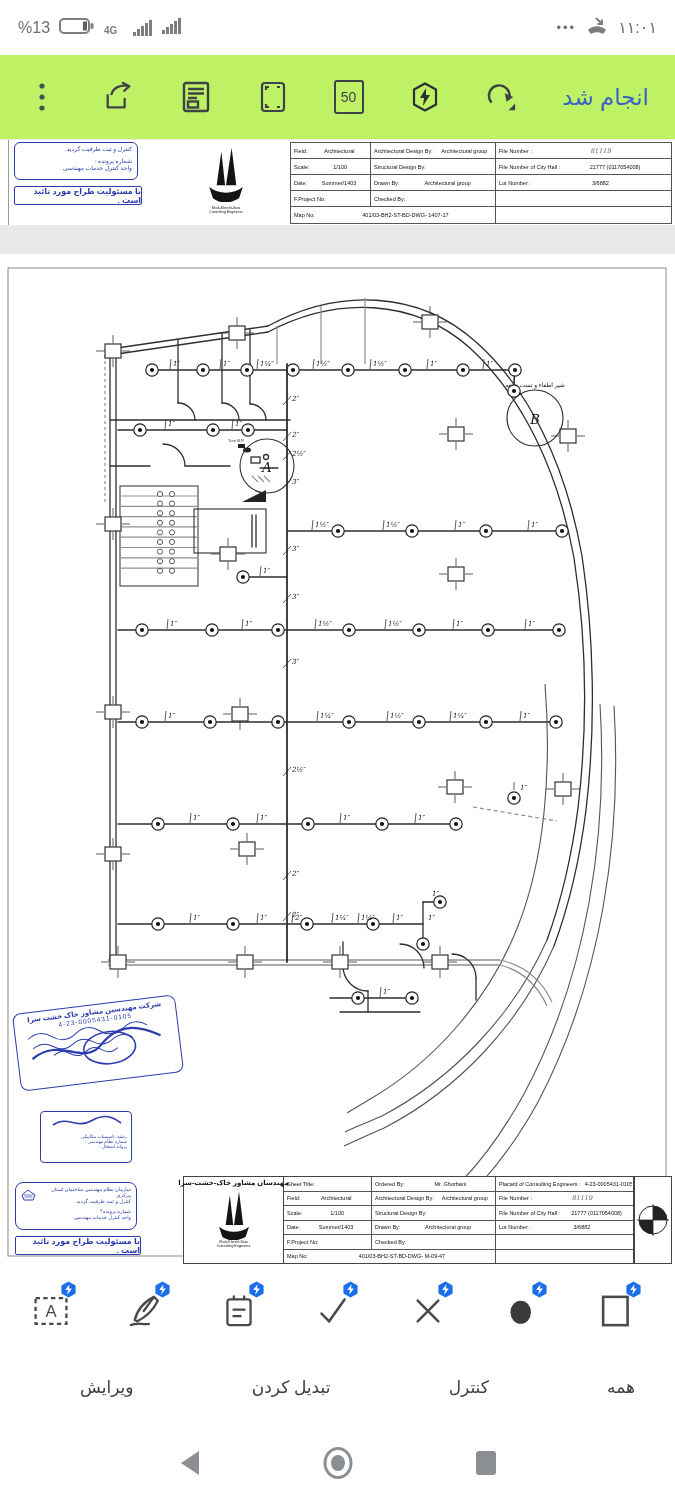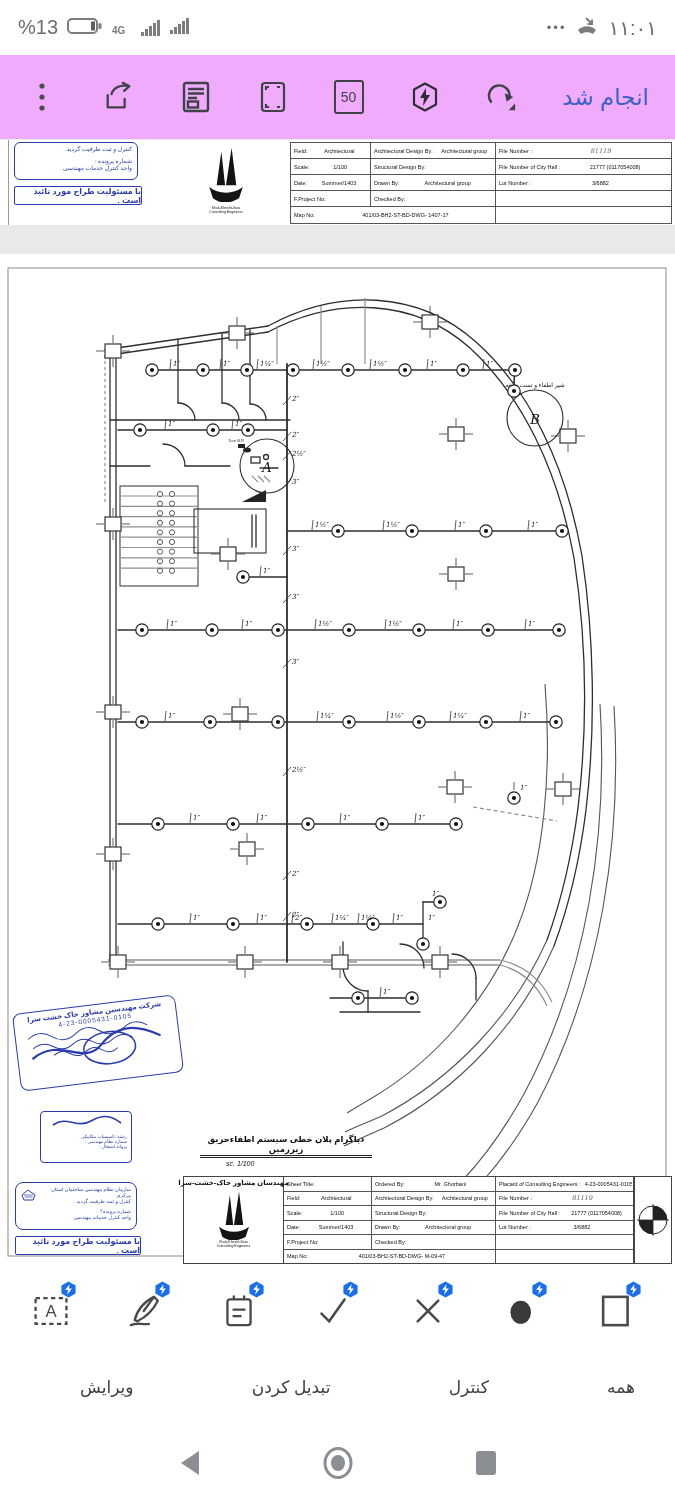--- a/index.html
+++ b/index.html
@@ -4,24 +4,24 @@
 <style>
   :root{
     --done:#3b62c6; --stamp:#2b3cae; --badge:#1a6deb; --activetab:#7296e3; --navgray:#8b8f93;
   }
   *{box-sizing:border-box; margin:0; padding:0;}
   html,body{width:675px; height:1500px; overflow:hidden; background:#fff;
     font-family:"Liberation Sans","DejaVu Sans",sans-serif;}
   .statusbar{height:55px; display:flex; align-items:center; justify-content:space-between;
     padding:0 18px; color:#6e6e6e;}
   .sb-left,.sb-right{display:flex; align-items:center; gap:9px;}
-  .sb-txt{font-size:20px; color:#6e6e6e;}
+  .sb-txt{font-size:16px; color:#6e6e6e;}
   .sb-dots{font-size:13px; letter-spacing:2px; color:#6e6e6e;}
   .toolbar{height:85px; display:flex; align-items:center; justify-content:space-between;
-    padding:0 26px; border-bottom:1px solid #ececec; background:#f0abfc;}
+    padding:0 26px; border-bottom:1px solid #ececec; background:#bef264;}
   .tb-icon{width:32px; height:32px; display:flex; align-items:center; justify-content:center;}
   .done{font-size:23px; color:var(--done); direction:rtl;}
   .pagefifty{width:30px; height:34px; border:2px solid #3f4347; border-radius:3px;
     display:flex; align-items:center; justify-content:center; font-size:14px; color:#3f4347;}
   .pages{background:#e9e9ec; height:1126px;}
   .page{background:#fff; position:relative; width:675px;}
   #page1{height:85px;}
   #gap{height:29px; background:#e9e9ec;}
   #page2{height:1012px;}
   
@@ -771,25 +771,20 @@
         <path d="M1,7 l6,-5 7,5 -2,5 -9,0 Z" fill="none" stroke="#2b3cae"></path>
           <path d="M3,7 h9 M3.5,9 h8" stroke="#2b3cae" stroke-width="0.7"></path>
       </svg>
       <div>سازمان نظام مهندسی ساختمان استان مرکزی</div>
       <div>کنترل و ثبت ظرفیت گردید .</div>
       <div style="margin-top:4px;">شماره پرونده؟</div>
       <div>واحد کنترل خدمات مهندسی</div>
     </div>
     <div class="stampbox approve" style="left:15px;top:982px;width:126px;height:19px;font-size:8px;border-radius:2px;">با مسئولیت طراح مورد تائید است .</div>
 
-    <div class="dtitle">
-      <div class="dt1">دیاگرام پلان خطی سیستم اطفاءحریق زیرزمین</div>
-      <div class="dt1b"></div>
-      <div class="dt2">sc. 1/100</div>
-    </div>
 
     <div class="block">
       <div class="b-co">
         <div class="b-co-name">مهندسان مشاور خاک-خشت-سرا</div>
         <svg width="44" height="50" viewBox="0 0 48 60" style="margin-top:3px;">
           <path d="M14,42 L19,6 L23,42 Z" fill="#141414"></path>
             <path d="M24,42 L30,2 L35,42 Z" fill="#141414"></path>
           <path d="M6,44 C16,52 32,52 42,44 L38,56 C28,62 18,62 10,56 Z" fill="#141414"></path>
         </svg>
         <div class="logo-cap"><span>Khak-Khesht-Sara</span><br><span>Consulting Engineers</span></div>

